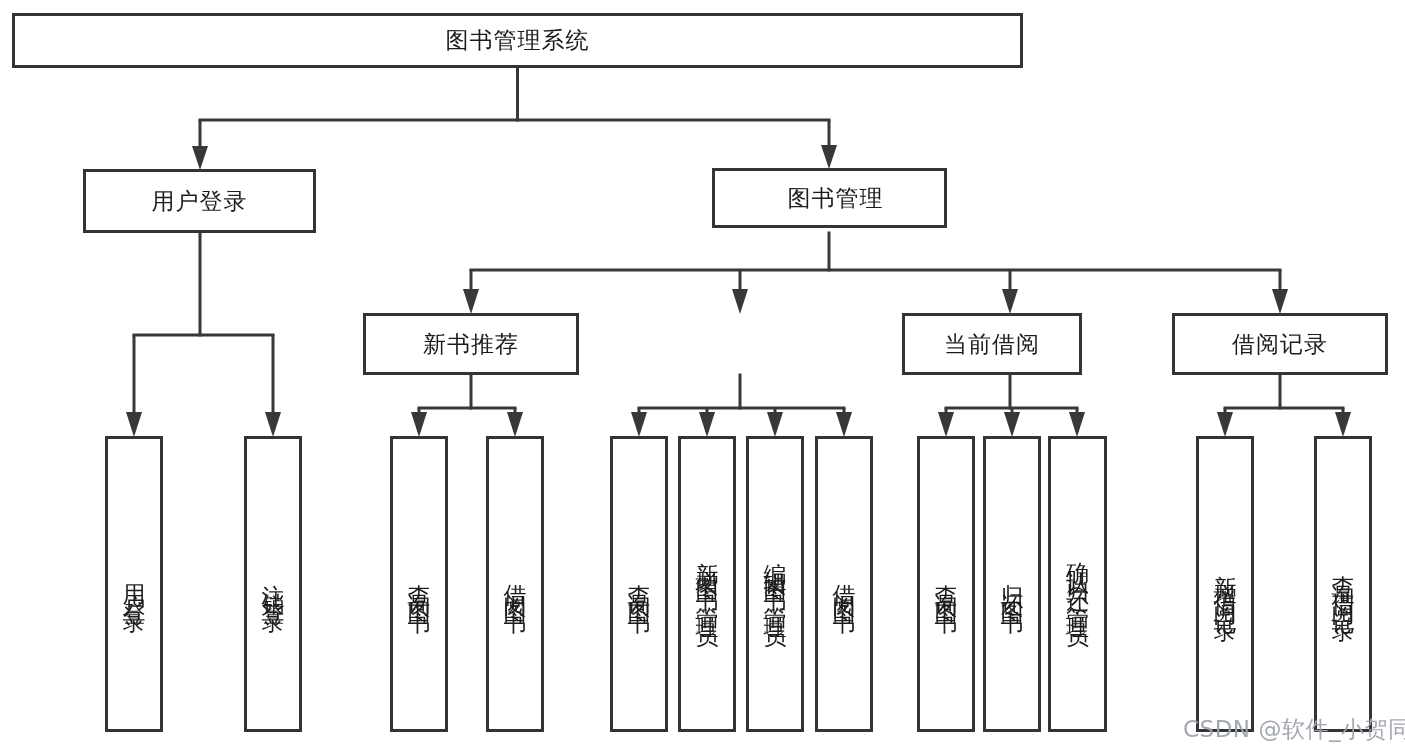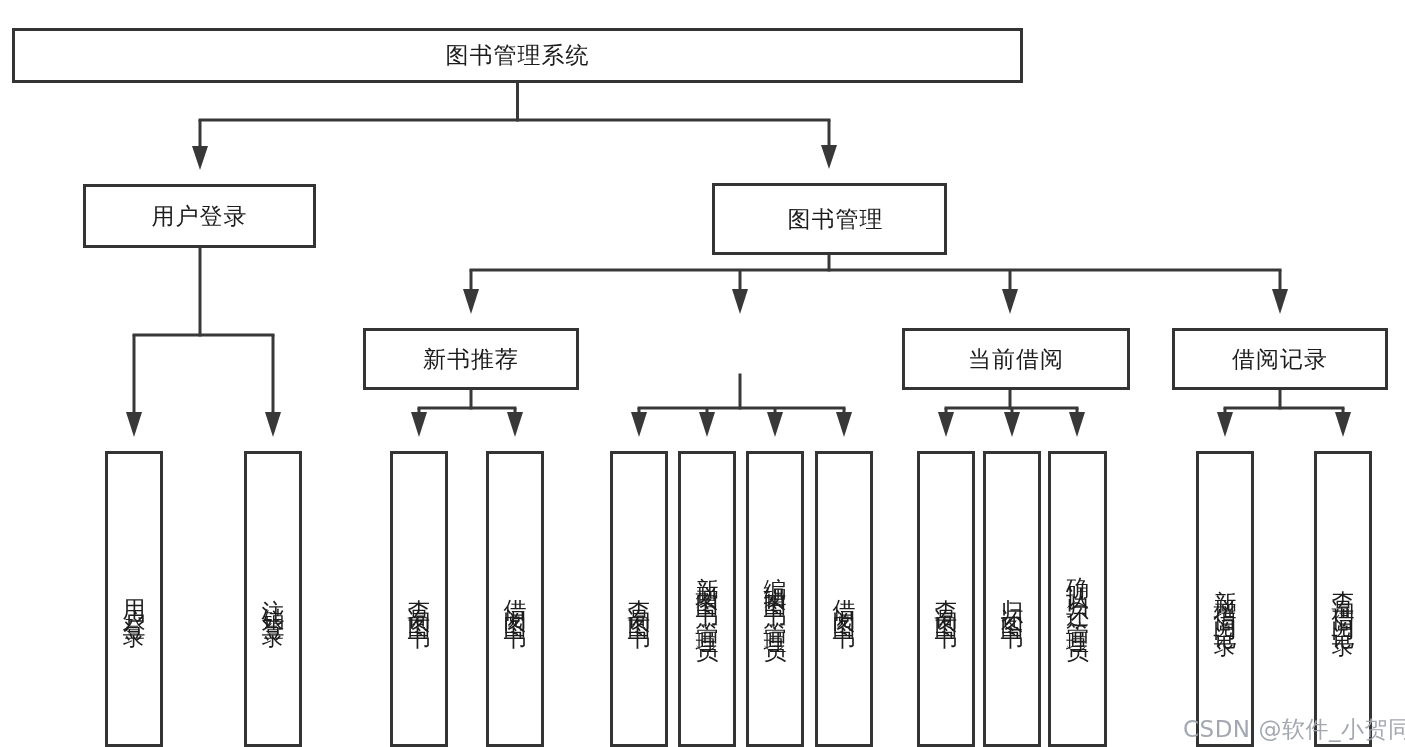--- a/index.html
+++ b/index.html
@@ -35,21 +35,20 @@
   }
   .node {
     position: absolute;
     box-sizing: border-box;
     border: 3px solid #343434;
     background: #ffffff;
     display: flex;
     align-items: center;
     justify-content: center;
     color: #1c1c1c;
-    margin-top: 15px;
   }
   .node.h span {
     font-size: 23px;
     letter-spacing: 1px;
     white-space: nowrap;
   }
   .node.v span {
     writing-mode: vertical-rl;
     text-orientation: mixed;
     font-size: 23px;
@@ -141,28 +140,28 @@
     </g>
   </svg>
 
   <div class="node h" style="left:12px; top:13px; width:1011px; height:55px;">
     <span>图书管理系统</span>
   </div>
 
   <div class="node h" style="left:83px; top:169px; width:233px; height:64px;">
     <span>用户登录</span>
   </div>
-  <div class="node h" style="left:712px; top:168px; width:235px; height:72px;padding-left:12px;">
+  <div class="node h" style="left:712px; top:168px; width:235px; height:60px;padding-left:12px;">
     <span>图书管理</span>
   </div>
 
   <div class="node h" style="left:363px; top:313px; width:216px; height:62px;">
     <span>新书推荐</span>
   </div>
-  <div class="node h" style="left:902px; top:313px; width:228px; height:62px;">
+  <div class="node h" style="left:902px; top:313px; width:180px; height:62px;">
     <span>当前借阅</span>
   </div>
   <div class="node h" style="left:1172px; top:313px; width:216px; height:62px;">
     <span>借阅记录</span>
   </div>
 
   <div class="node v" style="left:105px; top:436px; width:58px; height:296px;">
     <span>用户登录</span>
   </div>
   <div class="node v" style="left:244px; top:436px; width:58px; height:296px;">

